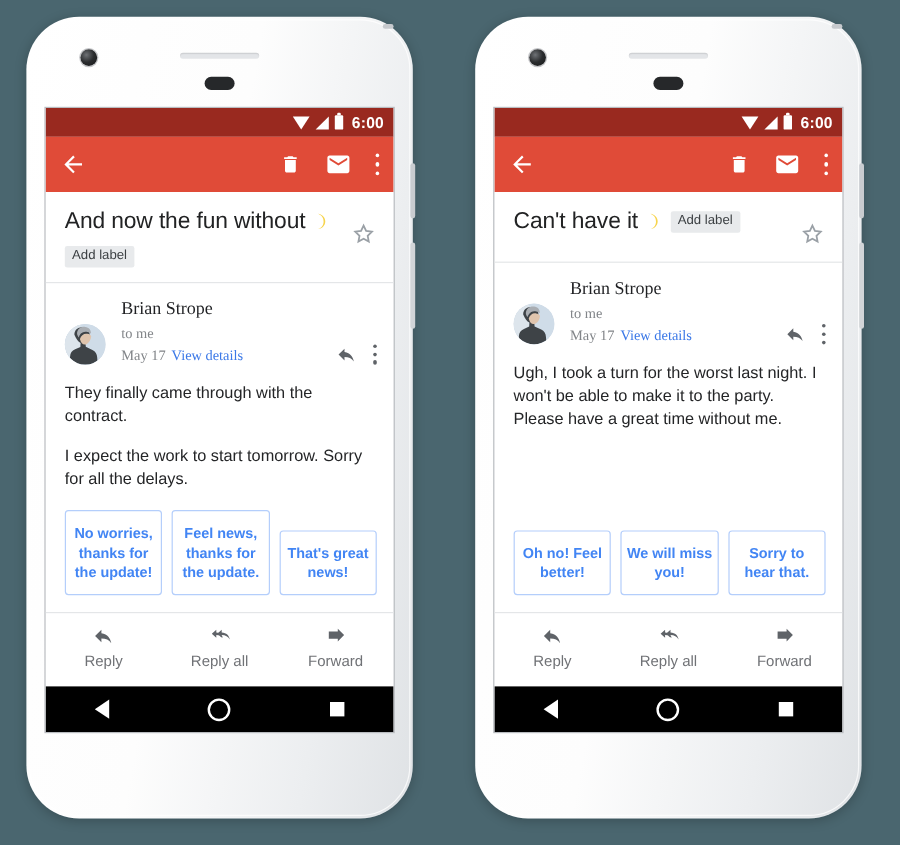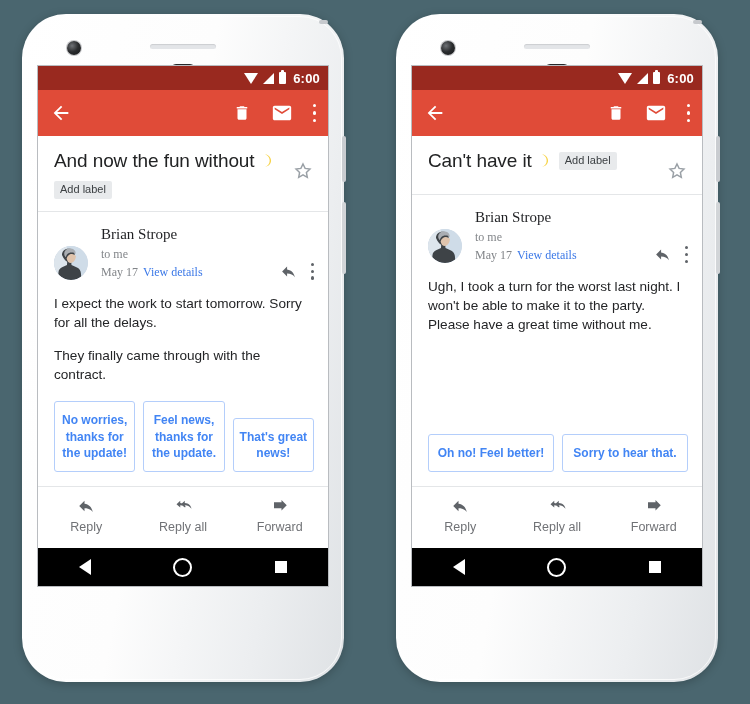--- a/index.html
+++ b/index.html
@@ -99,21 +99,21 @@
     width: 25px;
     height: 11px;
     border-radius: 6px;
     background: #26282a;
   }
 
   
   .screen {
     position: absolute;
     left: 16px;
-    top: 52px;
+    top: 76px;
     width: 290px;
     height: 520px;
     background: #ffffff;
     overflow: hidden;
     box-shadow: 0 0 0 1px #b9bcc0;
     display: flex;
     flex-direction: column;
   }
 
   
@@ -475,22 +475,22 @@
           </span>
           <span class="ic-more-dark">
               <i></i>
               <i></i>
               <i></i>
             </span>
         </div>
       </div>
 
       <div class="mail-body">
+        <p>They finally came through with the contract.</p>
         <p>I expect the work to start tomorrow. Sorry for all the delays.</p>
-        <p>They finally came through with the contract.</p>
       </div>
 
       <div class="smart-replies">
         <div class="chip">No worries, thanks for the update!</div>
         <div class="chip">Feel news, thanks for the update.</div>
         <div class="chip">That's great news!</div>
       </div>
 
       <div class="reply-bar">
         <div class="reply-action">
@@ -632,20 +632,21 @@
             </span>
         </div>
       </div>
 
       <div class="mail-body">
         <p>Ugh, I took a turn for the worst last night. I won't be able to make it to the party. Please have a great time without me.</p>
       </div>
 
       <div class="smart-replies">
         <div class="chip">Oh no! Feel better!</div>
+        <div class="chip">We will miss you!</div>
         <div class="chip">Sorry to hear that.</div>
       </div>
 
       <div class="reply-bar">
         <div class="reply-action">
           <span class="ic-action">
             <svg viewBox="0 0 24 24" width="20" height="18">
                 <path fill="#5f6368" d="M10 9V5l-7 7 7 7v-4.1c5 0 8.5 1.6 11 5.1-1-5-4-10-11-11z"></path>
               </svg>
           </span>

